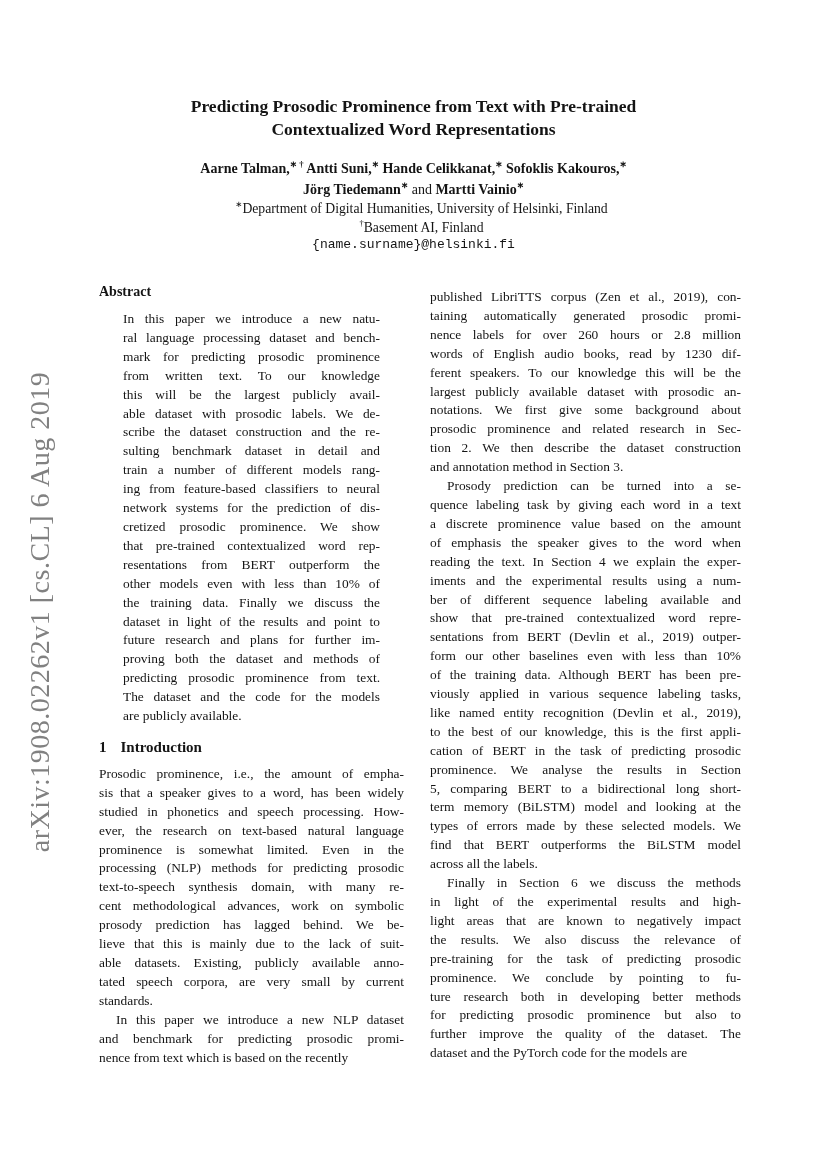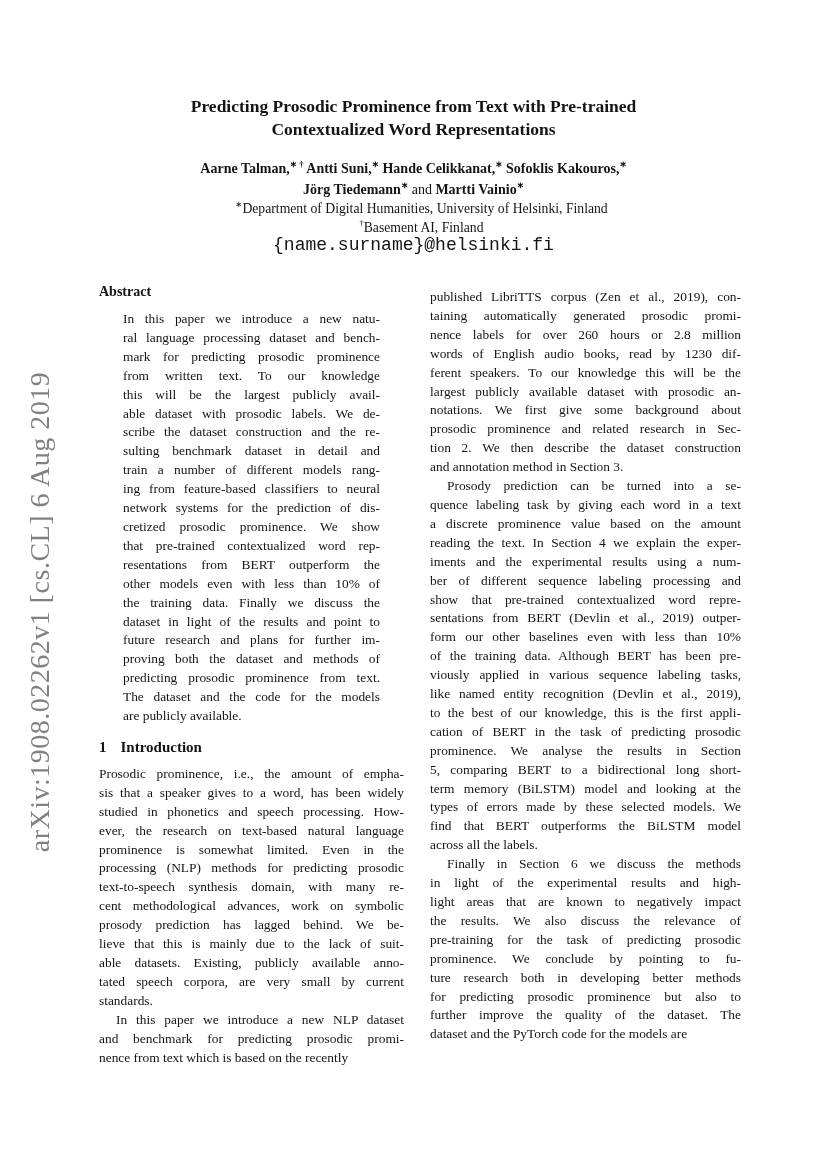--- a/index.html
+++ b/index.html
@@ -57,21 +57,21 @@
   }
   .affiliation.a1 { top: 200px; }
   .affiliation.a2 { top: 219px; }
   .affiliation sup { font-size: 62%; line-height: 0; }
 
   .email {
     position: absolute;
     top: 236px; left: 0; right: 0;
     text-align: center;
     font-family: "Liberation Mono", monospace;
-    font-size: 18px;
+    font-size: 13px;
     line-height: 18px;
   }
 
   
   .col { position: absolute; }
   .col.left  { left: 99px;  width: 305px; top: 283px; }
   .col.right { left: 430px; width: 311px; top: 288px; }
 
   .abstract-heading {
     margin: 0 0 9px 0;
@@ -190,23 +190,24 @@
         <div class="line">notations. We first give some background about</div>
         <div class="line">prosodic prominence and related research in Sec-</div>
         <div class="line">tion 2. We then describe the dataset construction</div>
         <div class="line">and annotation method in Section 3.</div>
       </div>
 
     <div class="para indent">
         <div class="line">Prosody prediction can be turned into a se-</div>
         <div class="line">quence labeling task by giving each word in a text</div>
         <div class="line">a discrete prominence value based on the amount</div>
+        <div class="line">of emphasis the speaker gives to the word when</div>
         <div class="line">reading the text. In Section 4 we explain the exper-</div>
         <div class="line">iments and the experimental results using a num-</div>
-        <div class="line">ber of different sequence labeling processing and</div>
+        <div class="line">ber of different sequence labeling available and</div>
         <div class="line">show that pre-trained contextualized word repre-</div>
         <div class="line">sentations from BERT (Devlin et al., 2019) outper-</div>
         <div class="line">form our other baselines even with less than 10%</div>
         <div class="line">of the training data. Although BERT has been pre-</div>
         <div class="line">viously applied in various sequence labeling tasks,</div>
         <div class="line">like named entity recognition (Devlin et al., 2019),</div>
         <div class="line">to the best of our knowledge, this is the first appli-</div>
         <div class="line">cation of BERT in the task of predicting prosodic</div>
         <div class="line">prominence. We analyse the results in Section</div>
         <div class="line">5, comparing BERT to a bidirectional long short-</div>

